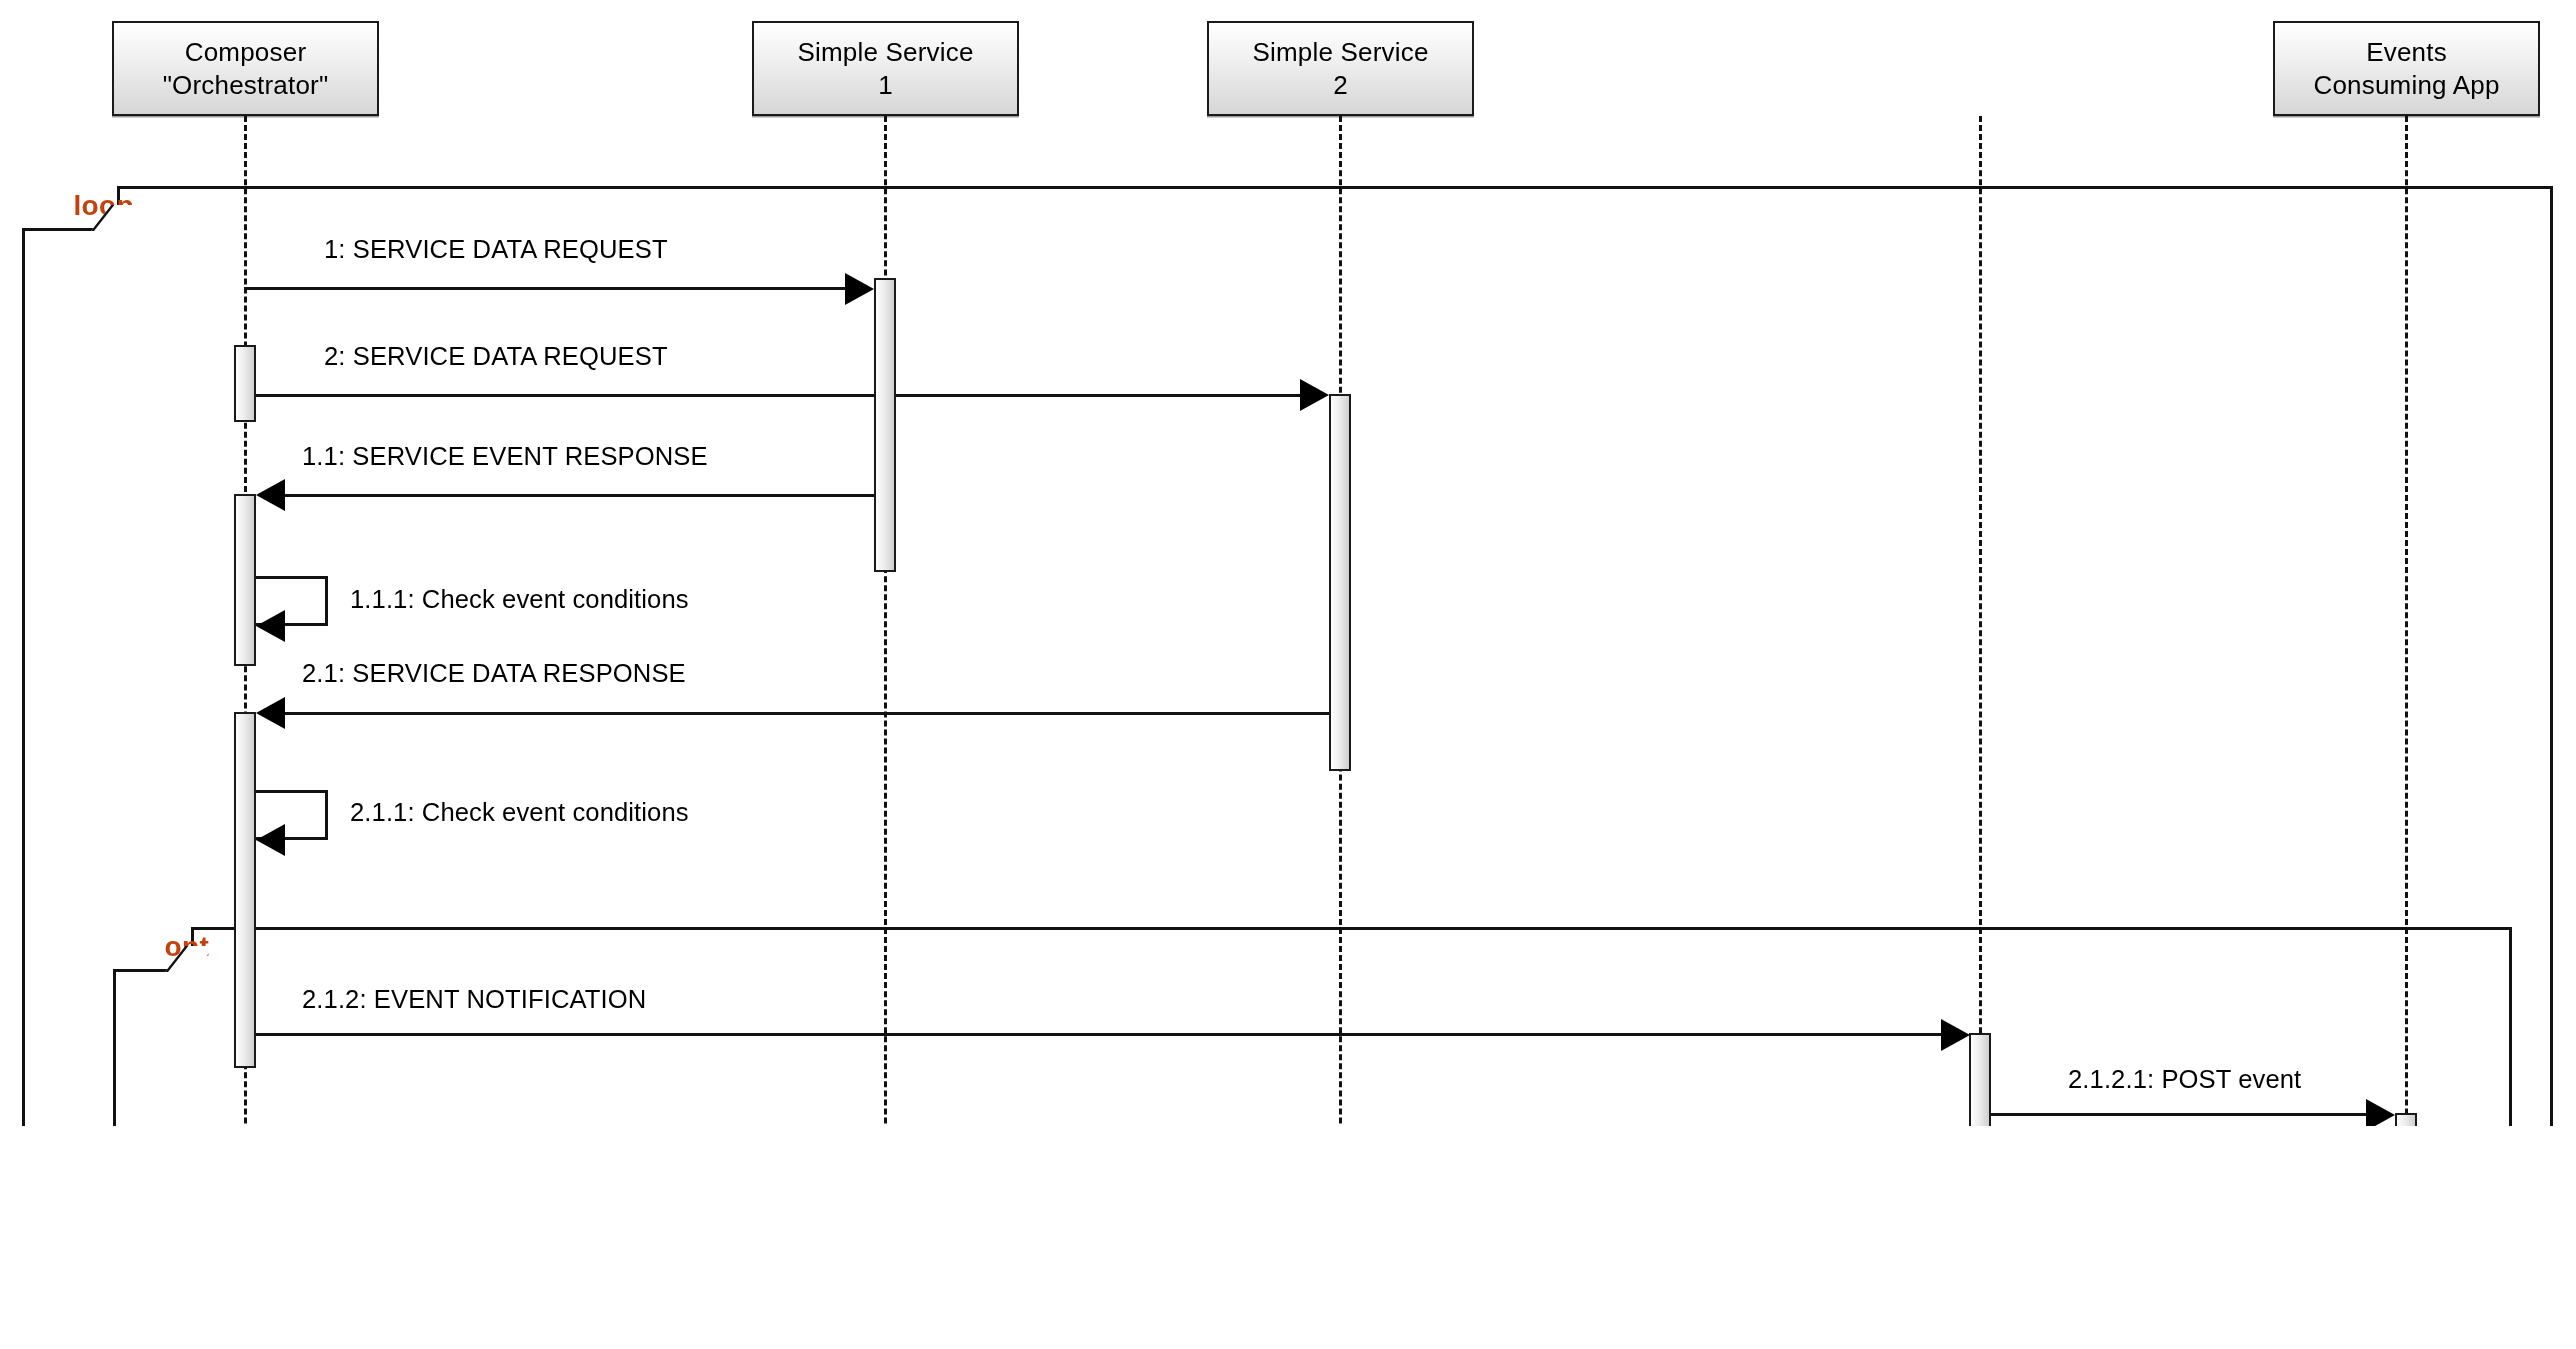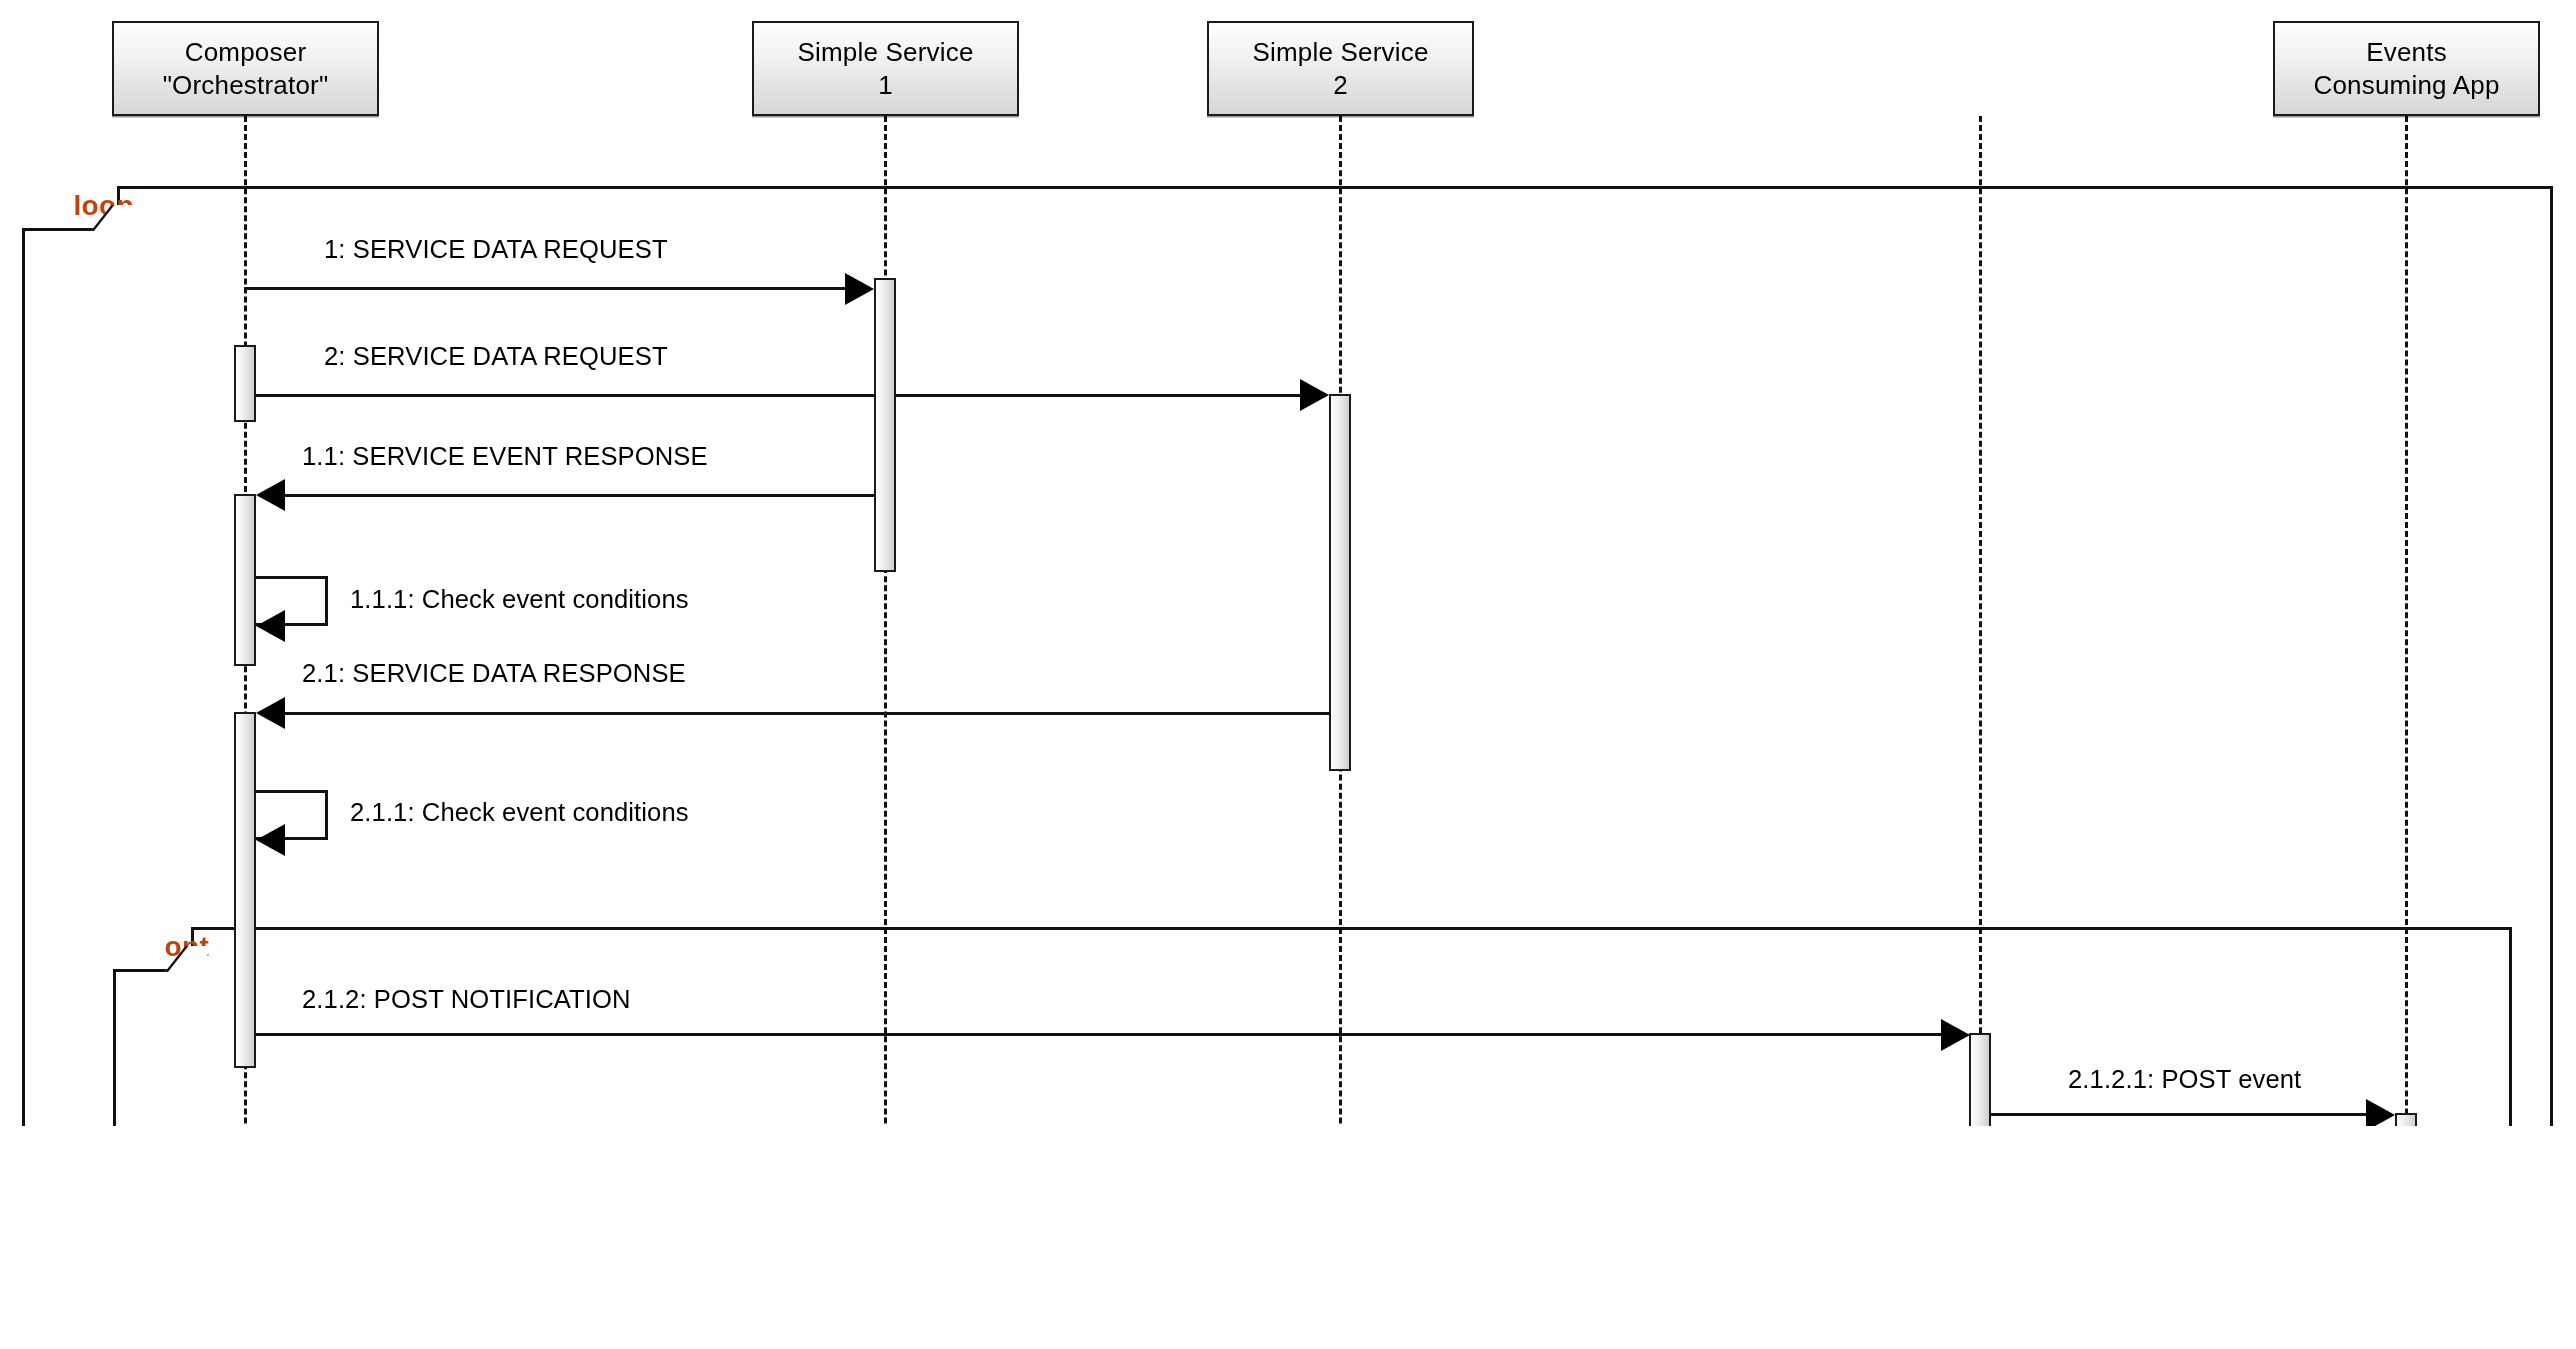--- a/index.html
+++ b/index.html
@@ -213,21 +213,21 @@
   <div class="msg-label" style="left:350px; top:585px;">1.1.1: Check event conditions</div>
 
   <div class="msg-label" style="left:302px; top:659px;">2.1: SERVICE DATA RESPONSE</div>
   <div class="msg-line" style="left:266px; top:712px; width:1064px;"></div>
   <div class="arrow-left" style="left:256px; top:697px;"></div>
 
   <div class="selfmsg" style="left:256px; top:790px; width:72px; height:50px;"></div>
   <div class="arrow-left" style="left:256px; top:824px;"></div>
   <div class="msg-label" style="left:350px; top:798px;">2.1.1: Check event conditions</div>
 
-  <div class="msg-label" style="left:302px; top:985px;">2.1.2: POST NOTIFICATION</div>
+  <div class="msg-label" style="left:302px; top:985px;">2.1.2: EVENT NOTIFICATION</div>
   <div class="msg-line" style="left:256px; top:1033px; width:1702px;"></div>
   <div class="arrow-right" style="left:1941px; top:1019px;"></div>
 
   <div class="msg-label" style="left:2038px; top:1065px;margin-left:30px;">2.1.2.1: POST event</div>
   <div class="msg-line" style="left:1991px; top:1113px; width:392px;"></div>
   <div class="arrow-right" style="left:2366px; top:1099px;"></div>
 
 </div>
 
 

